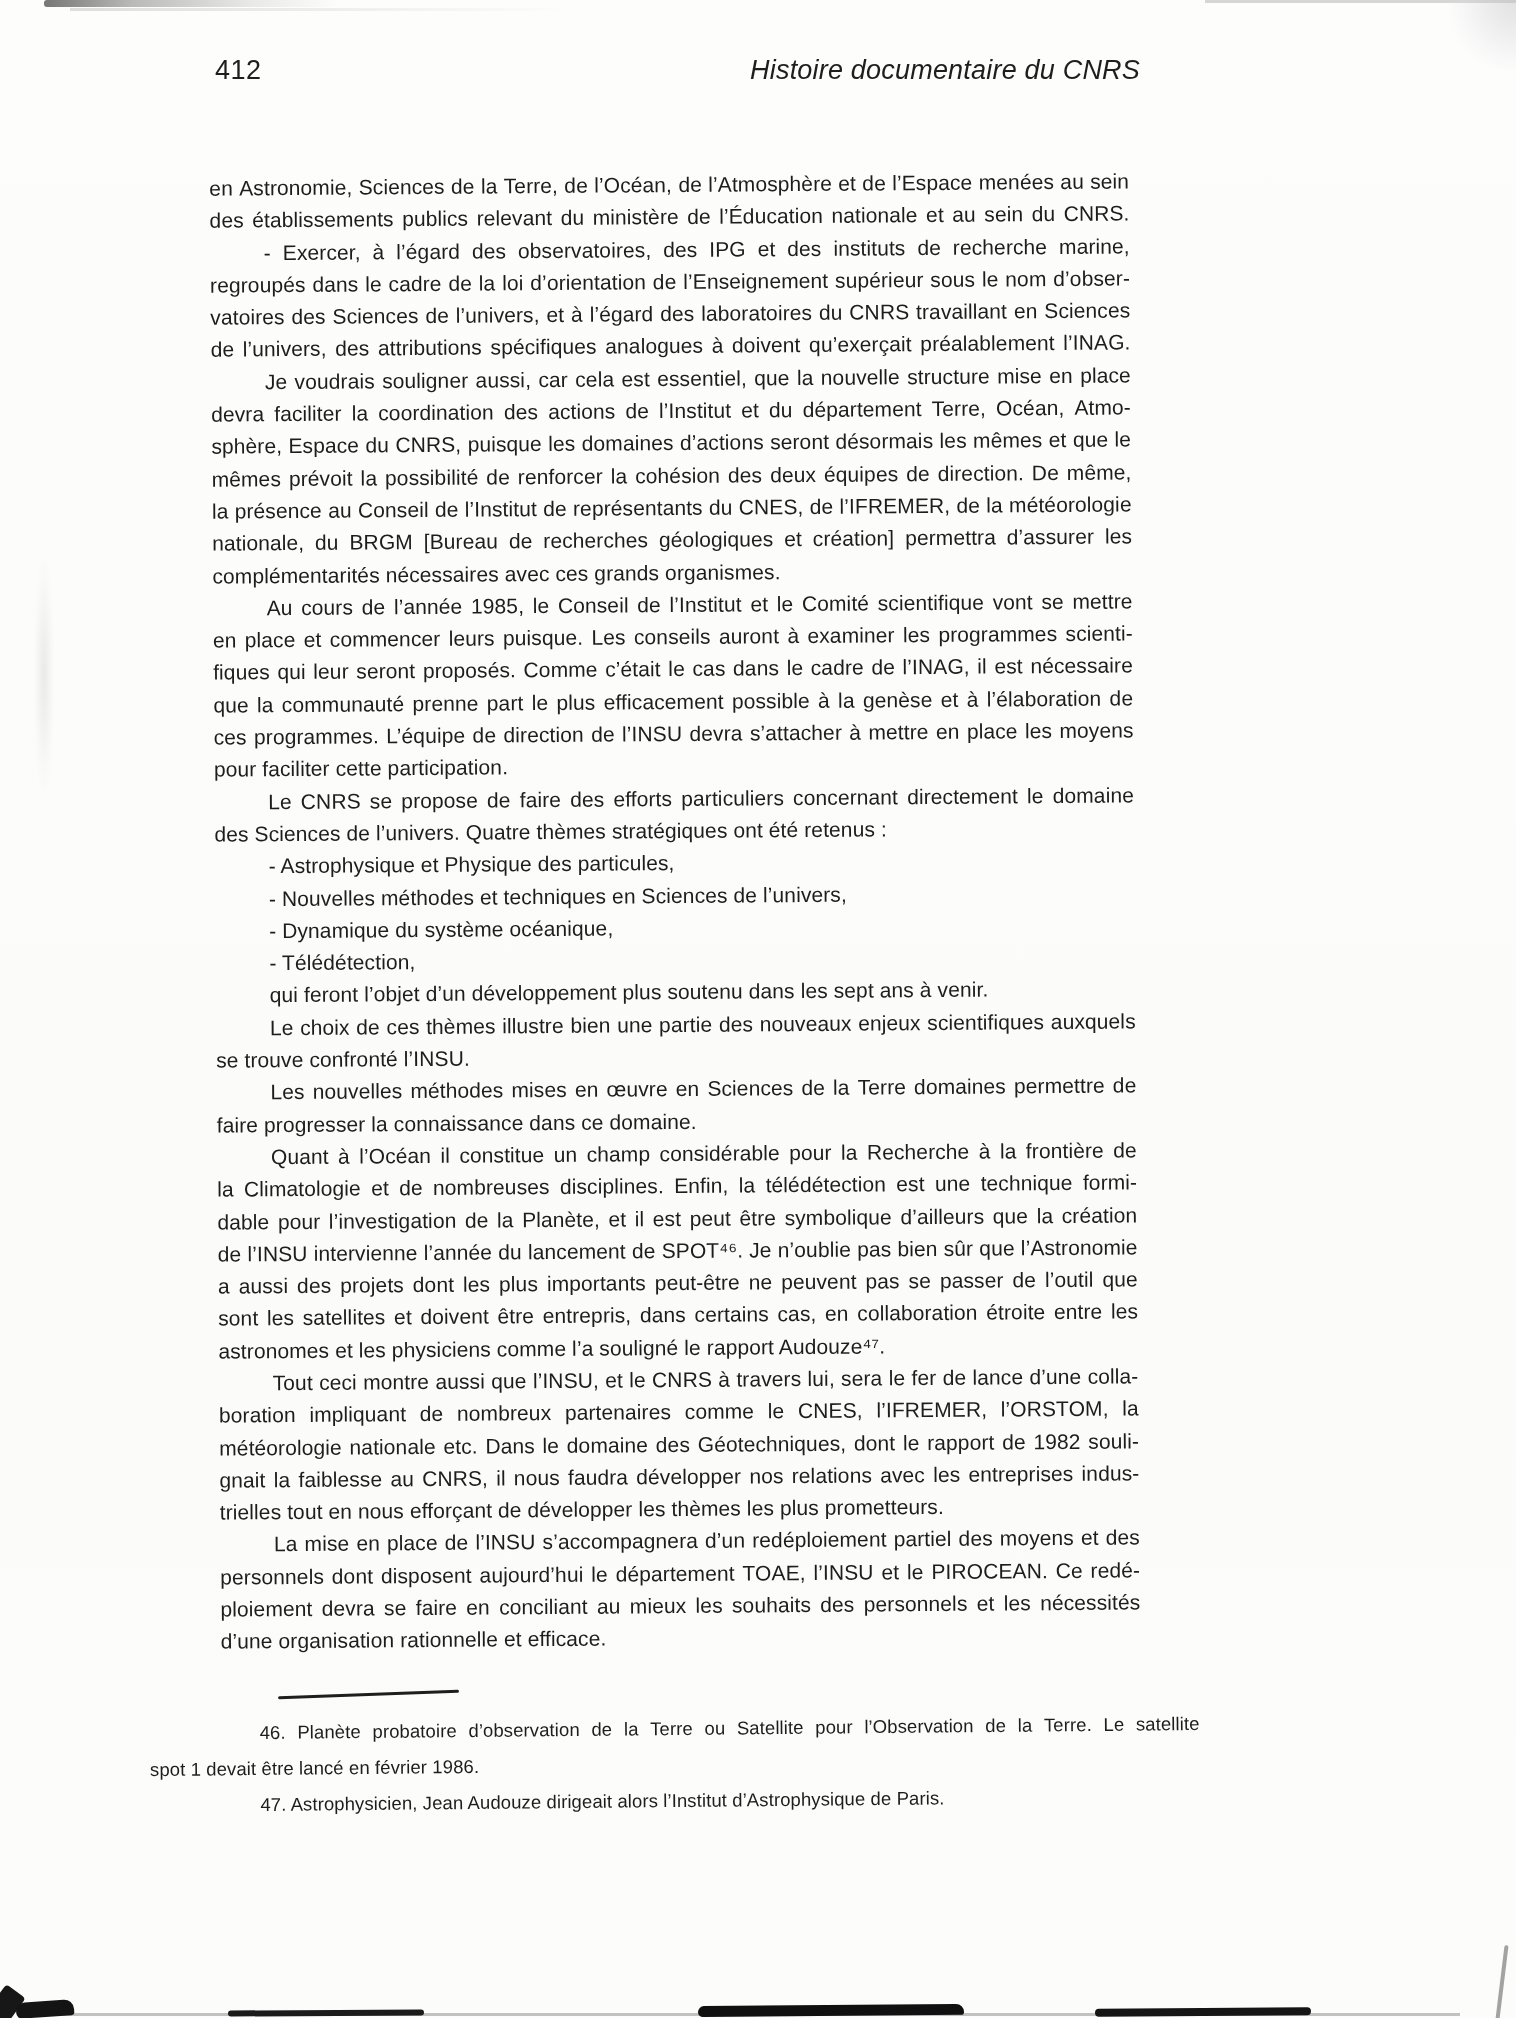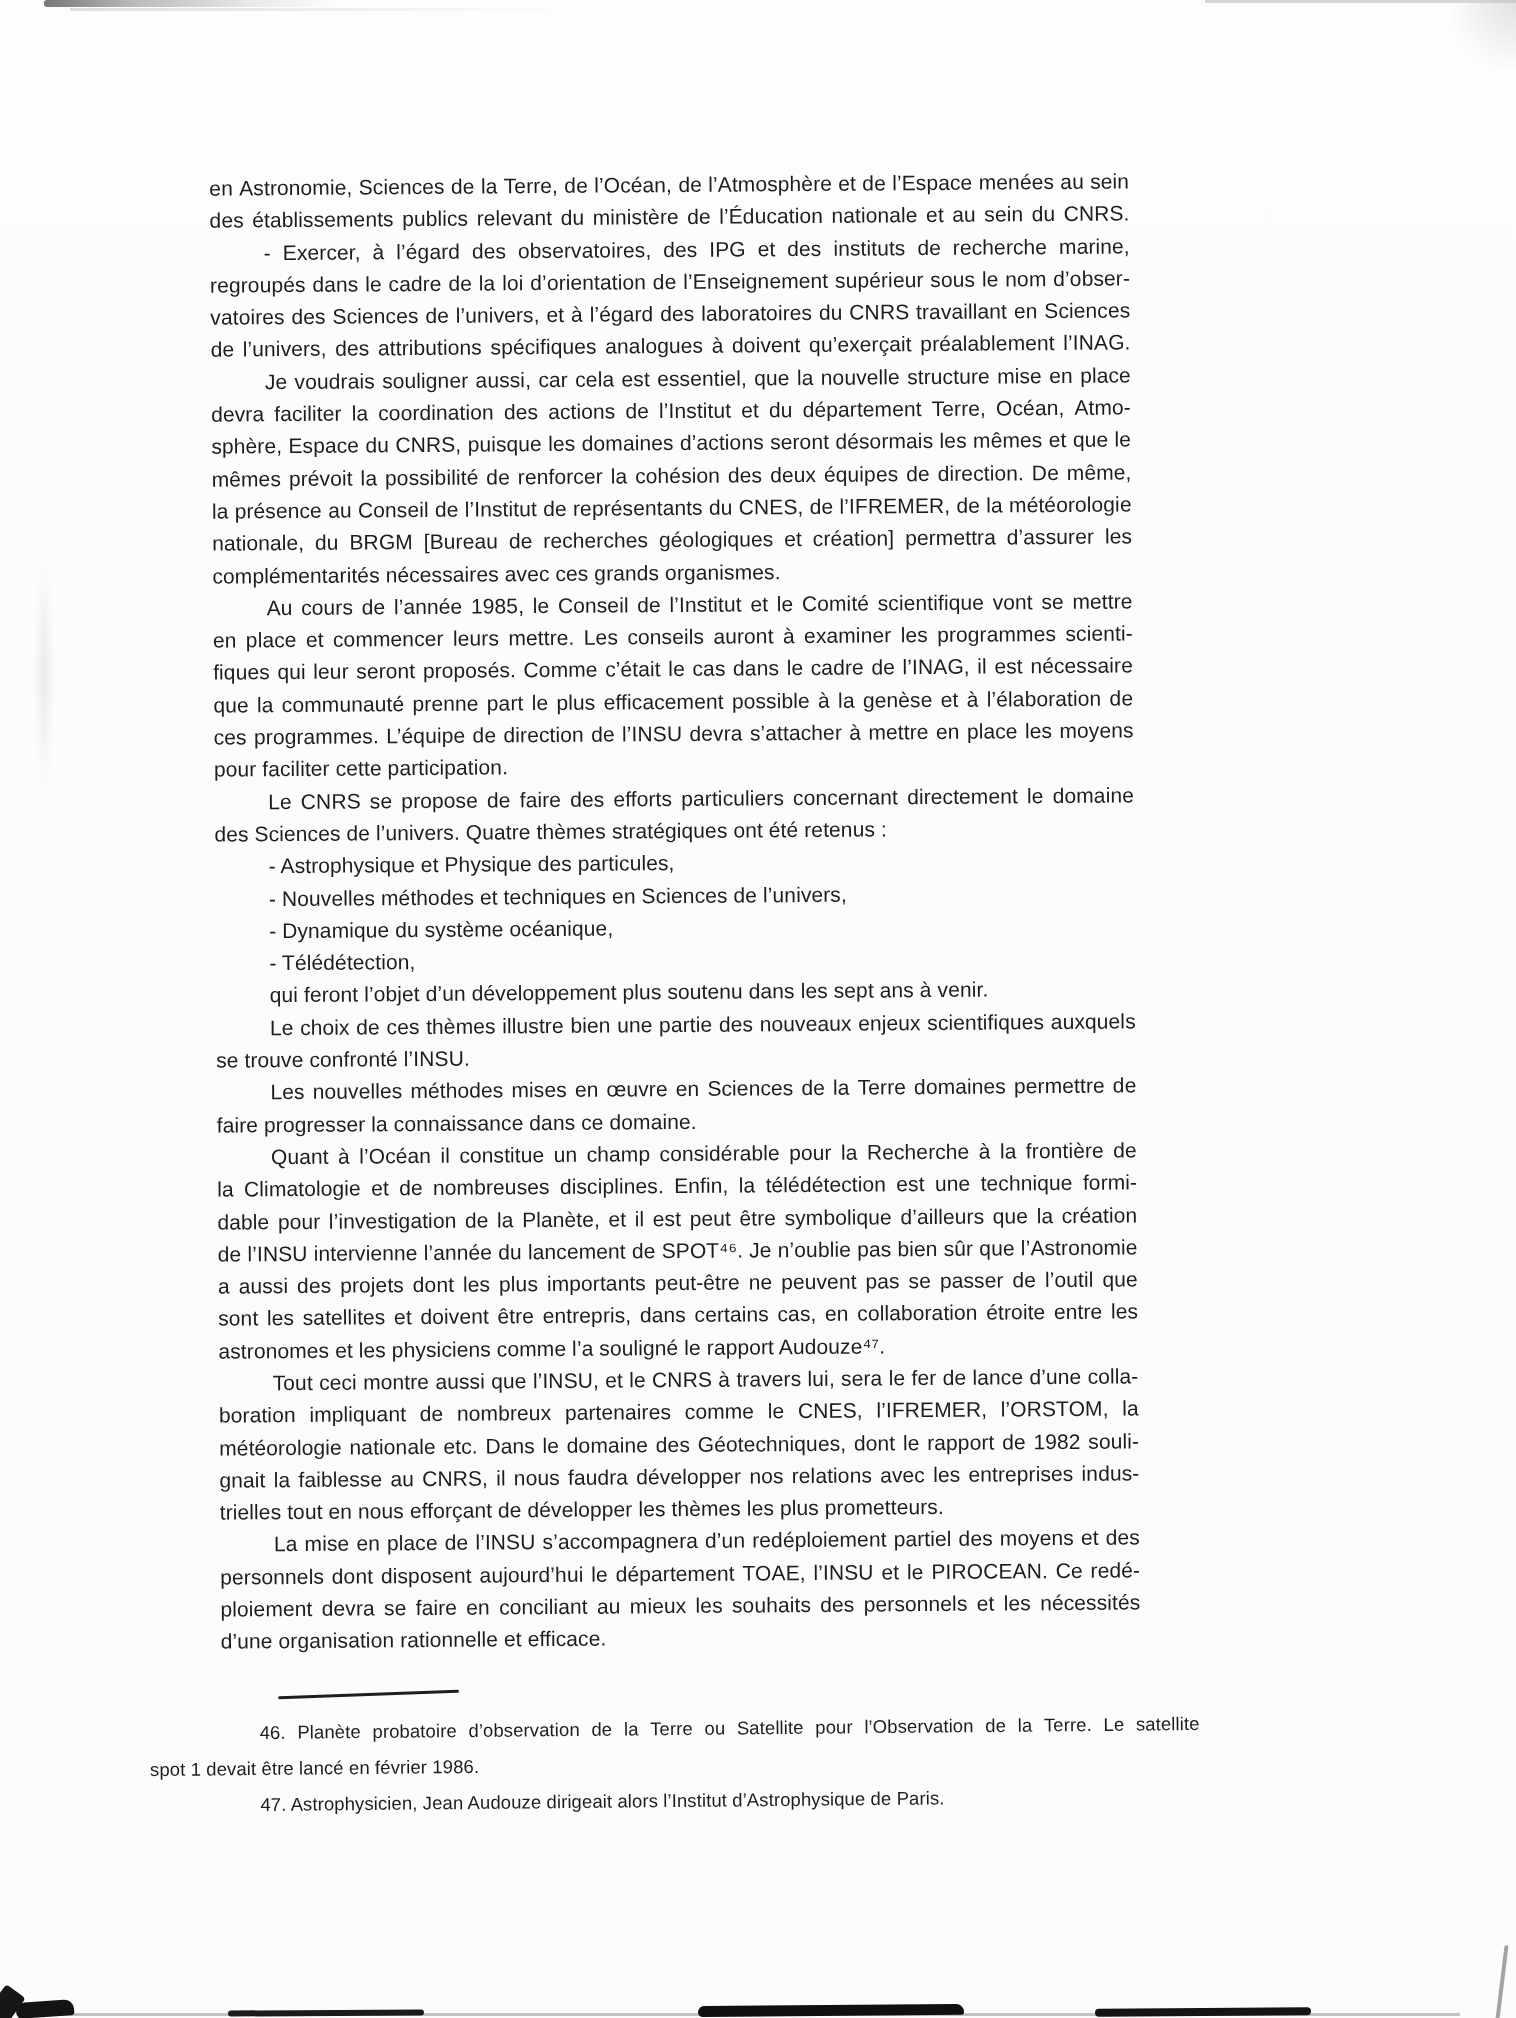--- a/index.html
+++ b/index.html
@@ -64,20 +64,24 @@
   .b0b { left:16px; top:2001px; width:58px; height:16px; background:#141414; border-radius:9px 10px 3px 6px; transform:rotate(-4deg); }
   .b1 { left:228px; top:2010px; width:196px; height:6px; background:#1b1b1b; border-radius:3px; transform:rotate(-0.3deg); }
   .b2 { left:698px; top:2005px; width:266px; height:11px; background:#101010; border-radius:6px 8px 3px 5px; transform:rotate(-0.5deg); }
   .b3 { left:1095px; top:2008px; width:216px; height:8px; background:#151515; border-radius:4px; transform:rotate(-0.4deg); }
 </style>
 </head>
 <body>
 
 <div class="page">
 
+  <div class="header">
+    <span class="pageno">412</span>
+    <span class="runhead">Histoire documentaire du CNRS</span>
+  </div>
 
   <div class="textblock" id="body-lines">
       <div class="line j">
         <span>en</span>
         <span>Astronomie,</span>
         <span>Sciences</span>
         <span>de</span>
         <span>la</span>
         <span>Terre,</span>
         <span>de</span>
@@ -286,21 +290,21 @@
         <span>vont</span>
         <span>se</span>
         <span>mettre</span>
       </div>
       <div class="line j">
         <span>en</span>
         <span>place</span>
         <span>et</span>
         <span>commencer</span>
         <span>leurs</span>
-        <span>mettre.</span>
+        <span>puisque.</span>
         <span>Les</span>
         <span>conseils</span>
         <span>auront</span>
         <span>à</span>
         <span>examiner</span>
         <span>les</span>
         <span>programmes</span>
         <span>scienti-</span>
       </div>
       <div class="line j">

